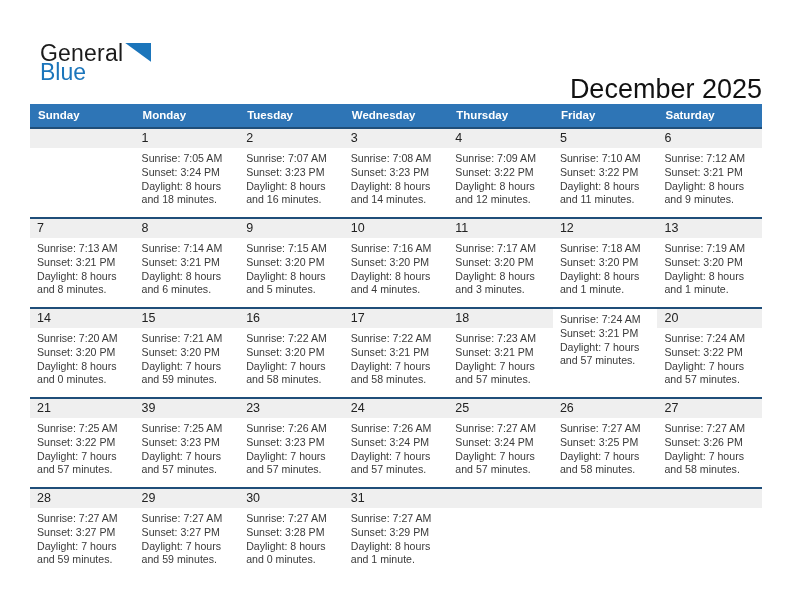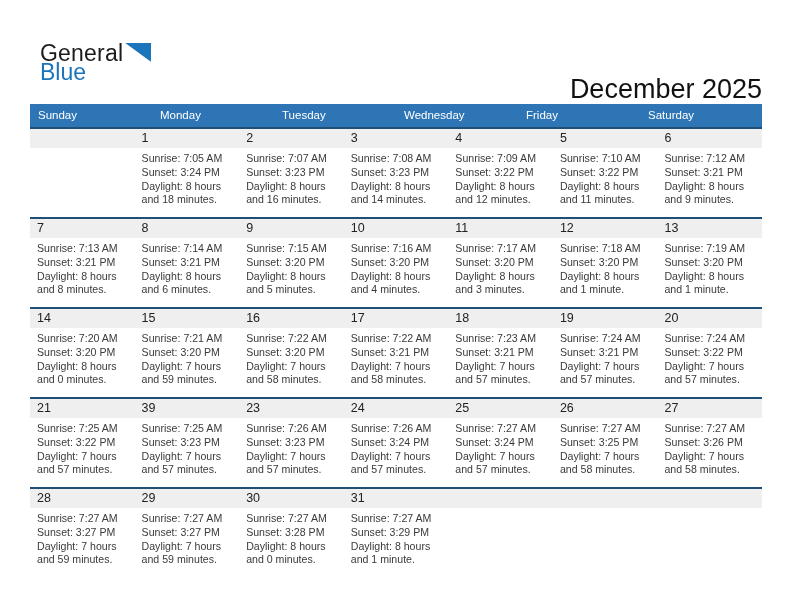--- a/index.html
+++ b/index.html
@@ -26,21 +26,21 @@
   .logo-bottom{font-size:23px;color:var(--logo-blue);margin-top:-4px;}
 
   
   .title-block{position:absolute;right:30px;top:38px;text-align:right;color:#111;}
   .title-month{font-size:27px;margin-top:36px;}
   .title-location{font-size:15px;margin-top:11px;}
 
   
   .calendar{position:absolute;left:30px;top:104px;width:732px;}
   .weekday-row{display:flex;background:var(--header-bg);}
-  .weekday-cell{flex:1 1 0;color:#fff;font-size:11.5px;padding:5px 0 6px 8px;}
+  .weekday-cell{flex:1 1 0;color:#fff;font-size:11.5px;padding:5px 0 6px 8px;font-weight:bold;}
 
   .week{display:flex;border-top:2px solid var(--divider);min-height:90px;background:#fff;}
   .day-cell{flex:1 1 0;}
   .day-num{background:var(--band);font-size:12.5px;color:#222;padding:2px 0 3px 7px;min-height:18px;}
   .cell-lines{padding:4px 8px 0 7px;font-size:10.6px;line-height:13.8px;color:var(--body-text);}
 </style>
 </head>
 <body>
 
 <div class="page">
@@ -57,20 +57,21 @@
     <div class="title-month">December 2025</div>
     <div class="title-location">Miaczyn, Lublin, Poland</div>
   </div>
 
   <div class="calendar">
     <div class="weekday-row" id="weekday-row">
         <div class="weekday-cell">Sunday</div>
         <div class="weekday-cell">Monday</div>
         <div class="weekday-cell">Tuesday</div>
         <div class="weekday-cell">Wednesday</div>
+        <div class="weekday-cell">Thursday</div>
         <div class="weekday-cell">Friday</div>
         <div class="weekday-cell">Saturday</div>
       </div>
     <div id="weeks-container">
         <div class="week">
           <div class="day-cell">
     <div class="day-num">&nbsp;</div>
     <div class="cell-lines"></div>
   </div>
           <div class="day-cell">
@@ -233,21 +234,20 @@
           <div class="day-cell">
     <div class="day-num">18</div>
     <div class="cell-lines">
               <div>Sunrise: 7:23 AM</div>
               <div>Sunset: 3:21 PM</div>
               <div>Daylight: 7 hours</div>
               <div>and 57 minutes.</div>
             </div>
   </div>
           <div class="day-cell">
-    <div class="day-num">19</div>
     <div class="cell-lines">
               <div>Sunrise: 7:24 AM</div>
               <div>Sunset: 3:21 PM</div>
               <div>Daylight: 7 hours</div>
               <div>and 57 minutes.</div>
             </div>
   </div>
           <div class="day-cell">
     <div class="day-num">20</div>
     <div class="cell-lines">

